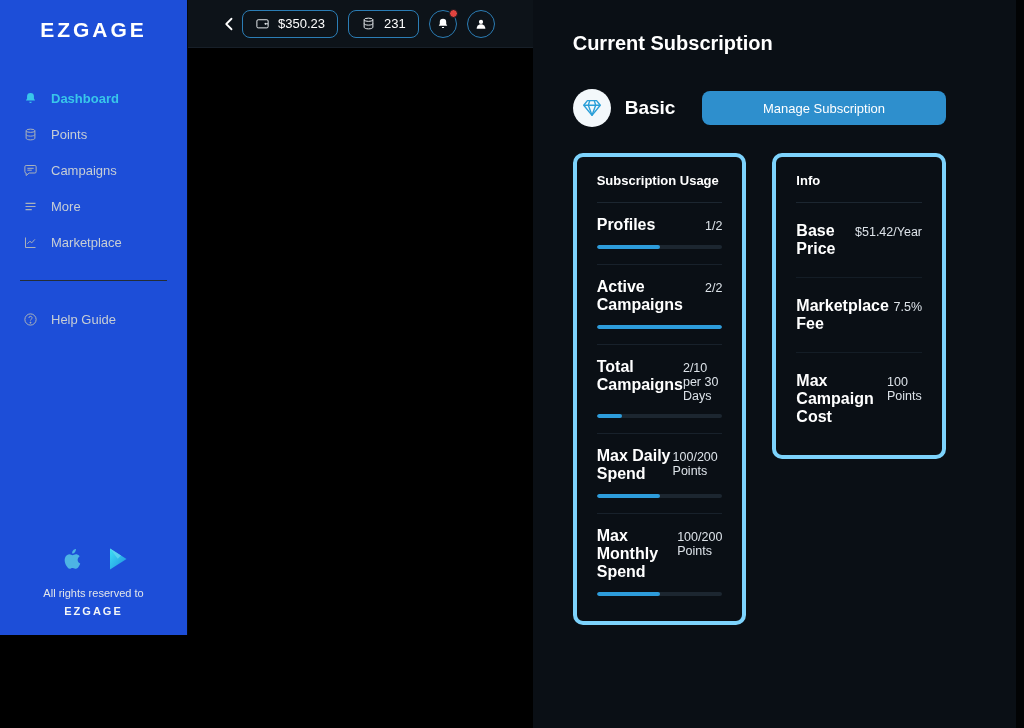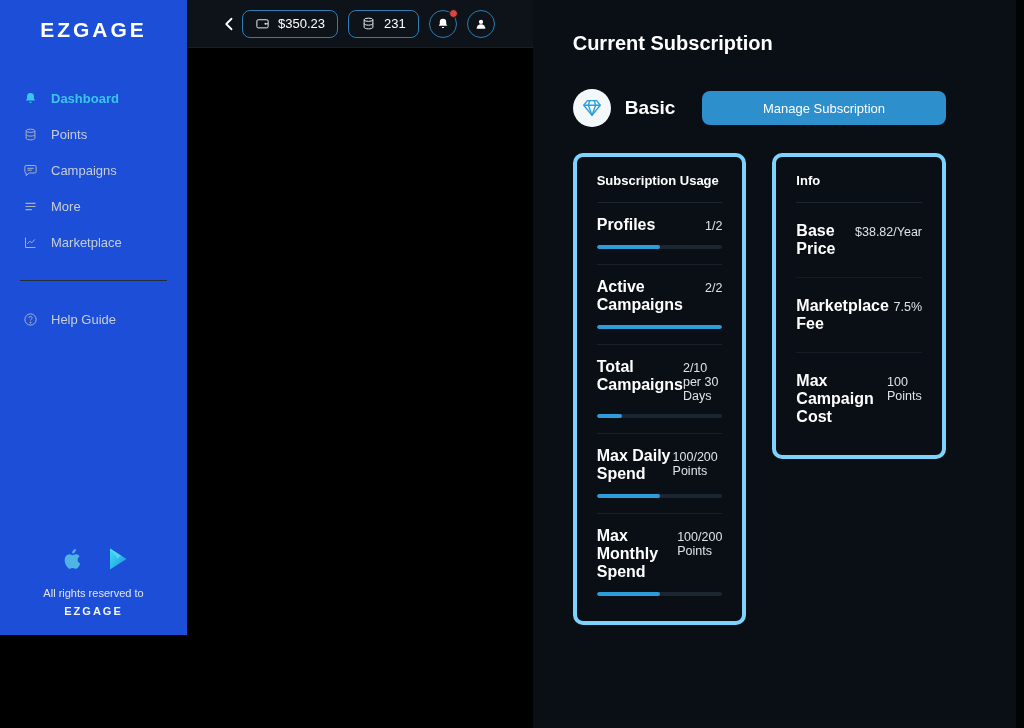--- a/index.html
+++ b/index.html
@@ -345,21 +345,21 @@
               <div class="progress-fill" style="width: 50%;"></div>
             </div>
         </div>
       </div>
 
       <div class="card">
         <div class="card-title">Info</div>
 
         <div class="info-row">
           <span class="row-label">Base Price</span>
-          <span class="row-value">$38.82/Year</span>
+          <span class="row-value">$51.42/Year</span>
         </div>
         <div class="info-row">
           <span class="row-label">Marketplace Fee</span>
           <span class="row-value">7.5%</span>
         </div>
         <div class="info-row">
           <span class="row-label">Max Campaign Cost</span>
           <span class="row-value">100 Points</span>
         </div>
       </div>

